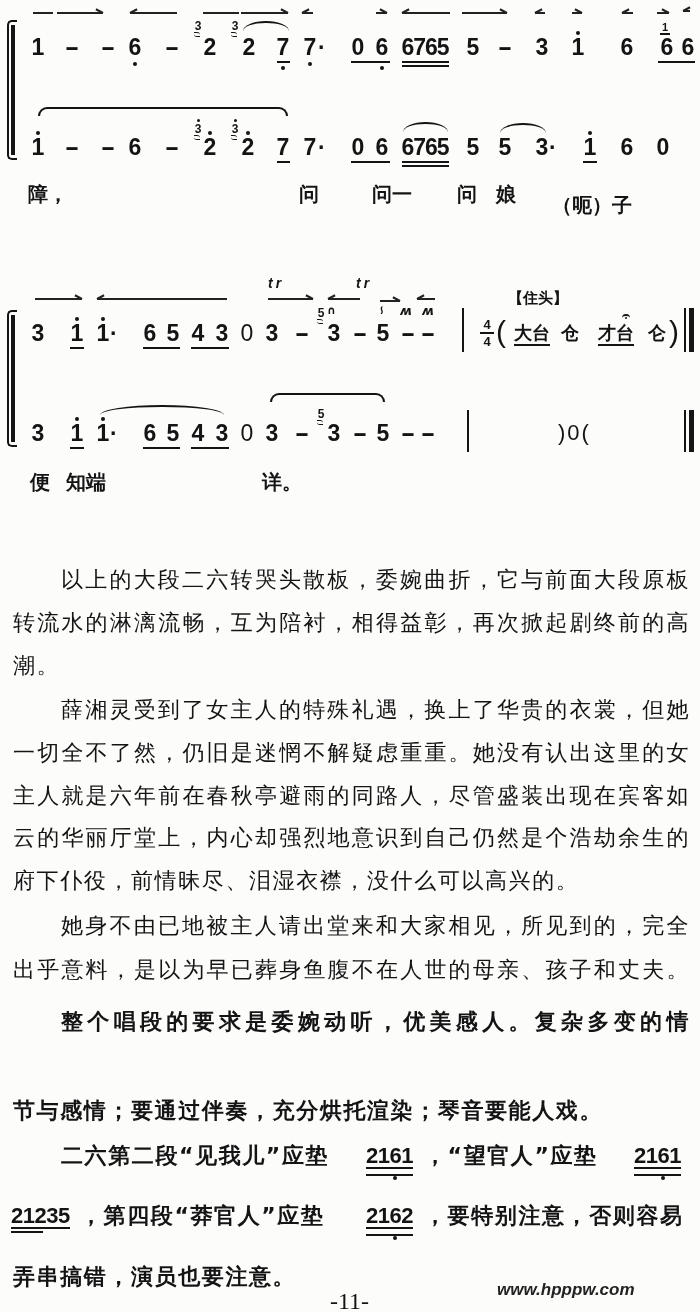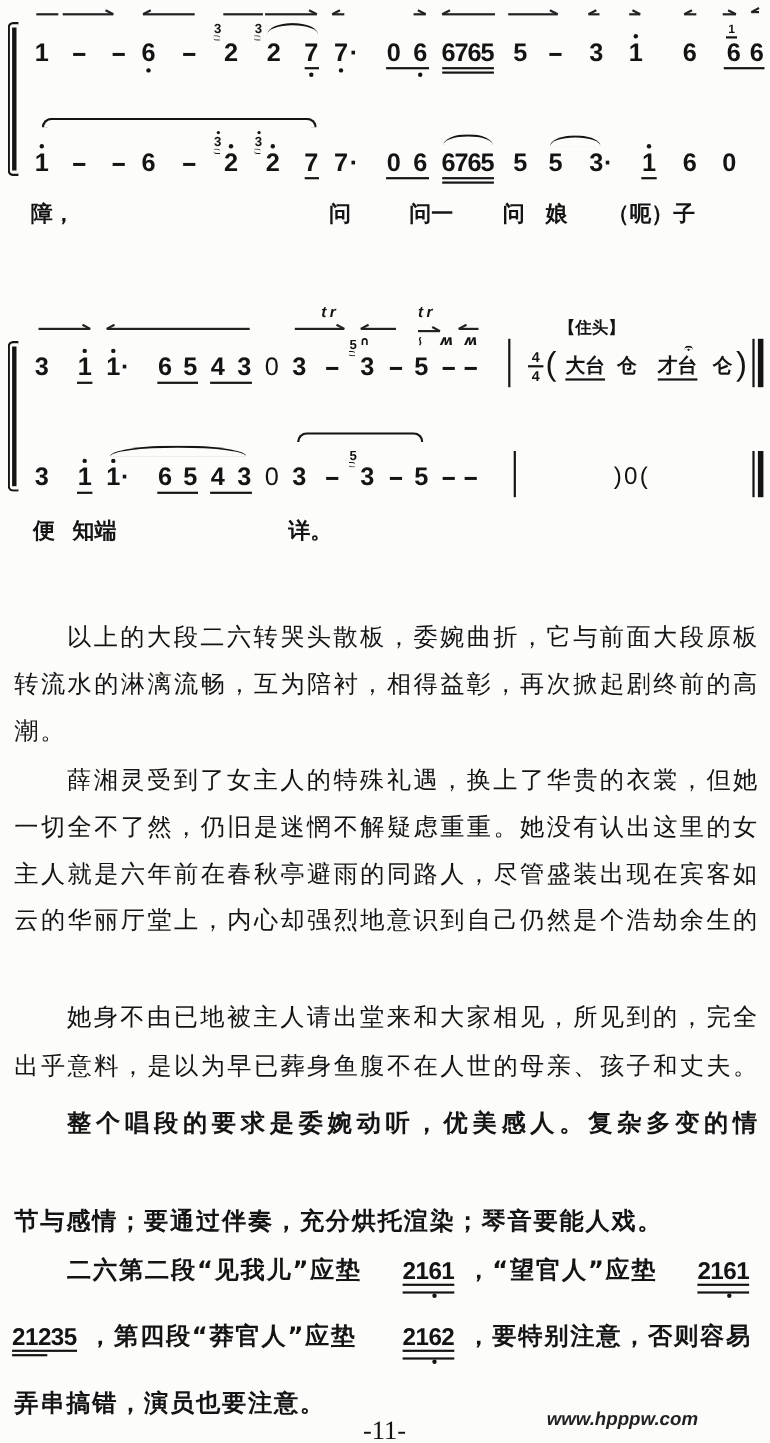--- a/index.html
+++ b/index.html
@@ -32,21 +32,21 @@
 .slur{position:absolute;height:10px;border-top:2px solid #141414;border-radius:50% 50% 0 0 / 100% 100% 0 0;}
 .tie{position:absolute;height:9px;border:2px solid #141414;border-bottom:none;border-radius:12px 12px 0 0;}
 
 
 .arr{position:absolute;height:2px;background:#222;}
 .arr.r::after,.arr.l::after{content:"";position:absolute;top:0;width:8px;height:2px;background:#222;}
 .arr.r::after{right:0;transform-origin:right center;transform:rotate(28deg);}
 .arr.l::after{left:0;transform-origin:left center;transform:rotate(-28deg);}
 
 
-.tr{position:absolute;font:italic 700 14px/14px "Liberation Sans",sans-serif;letter-spacing:3px;margin-left:24px;}
+.tr{position:absolute;font:italic 700 14px/14px "Liberation Sans",sans-serif;letter-spacing:3px;}
 .turn{position:absolute;font:700 12px/12px "DejaVu Sans",sans-serif;transform:rotate(90deg);}
 .mord{position:absolute;font:italic 700 13px/13px "DejaVu Sans",sans-serif;}
 .ferm-sym{position:absolute;font:700 11px/11px "DejaVu Sans",sans-serif;}
 
 
 .bar{position:absolute;width:2px;background:#141414;}
 .bar.thick{width:5px;}
 
 
 .ts{position:absolute;width:14px;margin-left:-7px;text-align:center;font:700 13px/13px "Liberation Sans",sans-serif;}
@@ -167,21 +167,21 @@
     <div class="beam" style="left:583px;width:14px"></div>
     <span class="n" style="left:627px">6</span>
     <span class="n" style="left:663px">0</span>
   </div>
 
   <span class="lyr" style="left:28px;top:183px">障，</span>
   <span class="lyr" style="left:299px;top:183px">问</span>
   <span class="lyr" style="left:372px;top:183px">问一</span>
   <span class="lyr" style="left:457px;top:183px">问</span>
   <span class="lyr" style="left:496px;top:183px">娘</span>
-  <span class="lyr" style="left:552px;top:183px">（呃）子</span>
+  <span class="lyr" style="left:552px;top:194px">（呃）子</span>
 
   <div class="brace" style="top:310px;height:137px"></div>
 
   <span class="tr" style="left:268px;top:276px">tr</span>
   <span class="tr" style="left:356px;top:276px">tr</span>
   <span class="label" style="left:508px;top:289px">【住头】</span>
 
   <div class="arr r" style="left:35px;top:298px;width:47px"></div>
   <div class="arr l" style="left:97px;top:298px;width:130px"></div>
   <div class="arr r" style="left:268px;top:298px;width:45px"></div>
@@ -264,20 +264,21 @@
   <span class="lyr" style="left:262px;top:471px">详。</span>
 
   <div class="pl" style="top:608px">转流水的淋漓流畅，互为陪衬，相得益彰，再次掀起剧终前的高</div>
   <div class="pl ind" style="top:565px">以上的大段二六转哭头散板，委婉曲折，它与前面大段原板</div>
   <div class="pl end" style="top:651px">潮。</div>
 
   <div class="pl ind" style="top:695px">薛湘灵受到了女主人的特殊礼遇，换上了华贵的衣裳，但她</div>
   <div class="pl" style="top:738px">一切全不了然，仍旧是迷惘不解疑虑重重。她没有认出这里的女</div>
   <div class="pl" style="top:781px">主人就是六年前在春秋亭避雨的同路人，尽管盛装出现在宾客如</div>
   <div class="pl" style="top:823px">云的华丽厅堂上，内心却强烈地意识到自己仍然是个浩劫余生的</div>
+  <div class="pl end" style="top:866px">府下仆役，前情昧尽、泪湿衣襟，没什么可以高兴的。</div>
 
   <div class="pl ind" style="top:911px">她身不由已地被主人请出堂来和大家相见，所见到的，完全</div>
   <div class="pl" style="top:955px">出乎意料，是以为早已葬身鱼腹不在人世的母亲、孩子和丈夫。</div>
 
   <div class="pl ind b" style="top:1007px">整个唱段的要求是委婉动听，优美感人。复杂多变的情</div>
   <div class="pl b end" style="top:1096px">节与感情；要通过伴奏，充分烘托渲染；琴音要能人戏。</div>
 
   <div class="pline" style="top:1141px">
     <span class="part" style="left:61px">二六第二段“见我儿”应垫</span>
     <span class="num" style="left:366px">2161</span>

